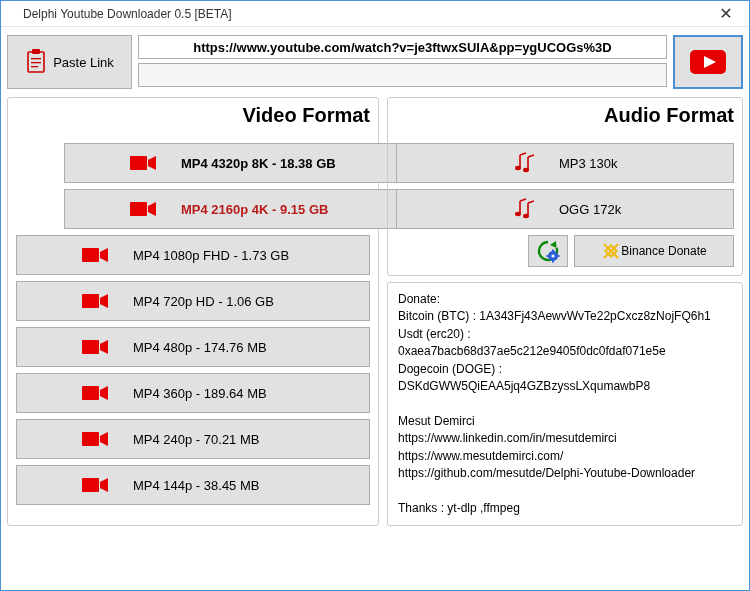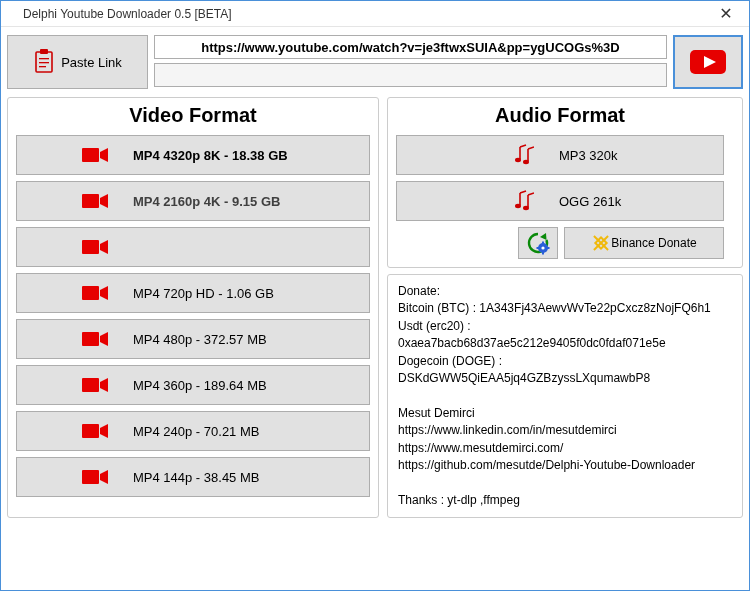--- a/index.html
+++ b/index.html
@@ -2,34 +2,34 @@
 <html><head>
 <meta charset="utf-8">
 <style>
   * { box-sizing: border-box; margin: 0; padding: 0; }
   body { font-family: "Segoe UI", Tahoma, sans-serif; background: #fff; font-size: 13px; }
   .window { width: 750px; height: 591px; border: 1px solid #4a90d9; position: relative; background: #fff; }
   .titlebar { height: 26px; background: #fff; border-bottom: 1px solid #e5e5e5; display: flex; align-items: center; padding-left: 22px; font-size: 12px; color: #333; }
   .titlebar .close { margin-left: auto; width: 46px; height: 26px; display: flex; align-items: center; justify-content: center; color: #333; font-size: 16px; }
   .content { padding: 8px 6px 4px 6px; }
   .toprow { display: flex; gap: 6px; margin-bottom: 8px; }
-  .paste-btn { width: 141px; height: 54px; border: 1px solid #adadad; background: #e1e1e1; display: flex; align-items: center; justify-content: center; gap: 6px; font-size: 13px; }
+  .paste-btn { width: 125px; height: 54px; border: 1px solid #adadad; background: #e1e1e1; display: flex; align-items: center; justify-content: center; gap: 6px; font-size: 13px; }
   .paste-btn svg { flex-shrink: 0; }
   .url-wrap { flex: 1; display: flex; flex-direction: column; gap: 4px; }
   .url-field { height: 24px; border: 1px solid #adadad; background: #fff; text-align: center; font-weight: bold; font-size: 13px; display: flex; align-items: center; justify-content: center; }
   .url-field2 { height: 24px; border: 1px solid #adadad; background: #f5f5f5; }
   .go-btn { width: 70px; height: 54px; border: 2px solid #4a90d9; background: #e1e1e1; display: flex; align-items: center; justify-content: center; }
   .columns { display: flex; gap: 8px; }
   .col-left { width: 372px; border: 1px solid #ccc; border-radius: 3px; padding: 6px 8px 8px 8px; }
   .col-right { flex: 1; display: flex; flex-direction: column; gap: 6px; }
-  .col-title { font-size: 20px; font-weight: bold; text-align: center; margin-bottom: 8px; }
+  .col-title { font-size: 20px; font-weight: bold; text-align: right; margin-bottom: 16px; }
   .fmt-btn { width: 100%; height: 40px; border: 1px solid #adadad; background: #e1e1e1; margin-bottom: 6px; display: flex; align-items: center; padding-left: 65px; gap: 25px; font-size: 13px; }
-  .fmt-btn.bold { font-weight: bold; }
-  .fmt-btn.selected { color: #404040; font-weight: bold; }
-  .audio-box { border: 1px solid #ccc; border-radius: 3px; padding: 6px 18px 8px 8px; }
+  .fmt-btn.bold { font-weight: bold; margin-left: 48px; }
+  .fmt-btn.selected { color: #b91c1c; font-weight: bold; }
+  .audio-box { border: 1px solid #ccc; border-radius: 3px; padding: 6px 8px 8px 8px; }
   .audio-btn { width: 100%; height: 40px; border: 1px solid #adadad; background: #e1e1e1; margin-bottom: 6px; display: flex; align-items: center; padding-left: 115px; gap: 25px; font-size: 13px; }
   .action-row { display: flex; gap: 6px; margin-top: 2px; }
   .refresh-btn { width: 40px; height: 32px; border: 1px solid #adadad; background: #e1e1e1; display: flex; align-items: center; justify-content: center; margin-left: auto; }
   .donate-btn { width: 160px; height: 32px; border: 1px solid #adadad; background: #e1e1e1; display: flex; align-items: center; justify-content: center; font-size: 12px; }
   .info-box { border: 1px solid #ccc; border-radius: 3px; padding: 8px 10px; font-size: 12px; line-height: 1.45; flex: 1; white-space: pre-line; color: #000; }
 </style>
 </head>
 <body>
 
 <div class="window">
@@ -80,34 +80,35 @@
                 <rect x="0" y="1" width="17" height="14" rx="1" fill="#e60000"></rect>
                 <path d="M18 5 L26 1 L26 15 L18 11 Z" fill="#e60000"></path>
               </svg>
               <span>MP4 2160p 4K - 9.15 GB</span>
             </button>
             <button class="fmt-btn">
               <svg width="26" height="16" viewBox="0 0 26 16">
                 <rect x="0" y="1" width="17" height="14" rx="1" fill="#e60000"></rect>
                 <path d="M18 5 L26 1 L26 15 L18 11 Z" fill="#e60000"></path>
               </svg>
+              <span>MP4 1080p FHD - 1.73 GB</span>
             </button>
             <button class="fmt-btn">
               <svg width="26" height="16" viewBox="0 0 26 16">
                 <rect x="0" y="1" width="17" height="14" rx="1" fill="#e60000"></rect>
                 <path d="M18 5 L26 1 L26 15 L18 11 Z" fill="#e60000"></path>
               </svg>
               <span>MP4 720p HD - 1.06 GB</span>
             </button>
             <button class="fmt-btn">
               <svg width="26" height="16" viewBox="0 0 26 16">
                 <rect x="0" y="1" width="17" height="14" rx="1" fill="#e60000"></rect>
                 <path d="M18 5 L26 1 L26 15 L18 11 Z" fill="#e60000"></path>
               </svg>
-              <span>MP4 480p - 372.57 MB</span>
+              <span>MP4 480p - 174.76 MB</span>
             </button>
             <button class="fmt-btn">
               <svg width="26" height="16" viewBox="0 0 26 16">
                 <rect x="0" y="1" width="17" height="14" rx="1" fill="#e60000"></rect>
                 <path d="M18 5 L26 1 L26 15 L18 11 Z" fill="#e60000"></path>
               </svg>
               <span>MP4 360p - 189.64 MB</span>
             </button>
             <button class="fmt-btn">
               <svg width="26" height="16" viewBox="0 0 26 16">
@@ -132,32 +133,32 @@
           <div id="audio-list">
               <button class="audio-btn">
                 <svg width="22" height="22" viewBox="0 0 22 22">
                   <path d="M8 3 L8 15" stroke="#c00" stroke-width="1.6" fill="none"></path>
                   <ellipse cx="6" cy="16" rx="3" ry="2.2" fill="#c00"></ellipse>
                   <path d="M8 3 L14 1" stroke="#c00" stroke-width="1.6"></path>
                   <path d="M16 5 L16 17" stroke="#c00" stroke-width="1.6" fill="none"></path>
                   <ellipse cx="14" cy="18" rx="3" ry="2.2" fill="#c00"></ellipse>
                   <path d="M16 5 L22 3" stroke="#c00" stroke-width="1.6"></path>
                 </svg>
-                <span>MP3 320k</span>
+                <span>MP3 130k</span>
               </button>
               <button class="audio-btn">
                 <svg width="22" height="22" viewBox="0 0 22 22">
                   <path d="M8 3 L8 15" stroke="#c00" stroke-width="1.6" fill="none"></path>
                   <ellipse cx="6" cy="16" rx="3" ry="2.2" fill="#c00"></ellipse>
                   <path d="M8 3 L14 1" stroke="#c00" stroke-width="1.6"></path>
                   <path d="M16 5 L16 17" stroke="#c00" stroke-width="1.6" fill="none"></path>
                   <ellipse cx="14" cy="18" rx="3" ry="2.2" fill="#c00"></ellipse>
                   <path d="M16 5 L22 3" stroke="#c00" stroke-width="1.6"></path>
                 </svg>
-                <span>OGG 261k</span>
+                <span>OGG 172k</span>
               </button>
             </div>
           <div class="action-row">
             <button class="refresh-btn">
               <svg width="24" height="24" viewBox="0 0 24 24">
                   <path d="M12 3 a9 9 0 1 0 8.5 6" fill="none" stroke="#0a8a0a" stroke-width="2.4"></path>
                   <path d="M20 2 L20.5 9 L14 6 Z" fill="#0a8a0a"></path>
                   <circle cx="17" cy="17" r="5" fill="#2a5fd8"></circle>
                   <circle cx="17" cy="17" r="1.6" fill="#fff"></circle>
                   <g fill="#2a5fd8">

